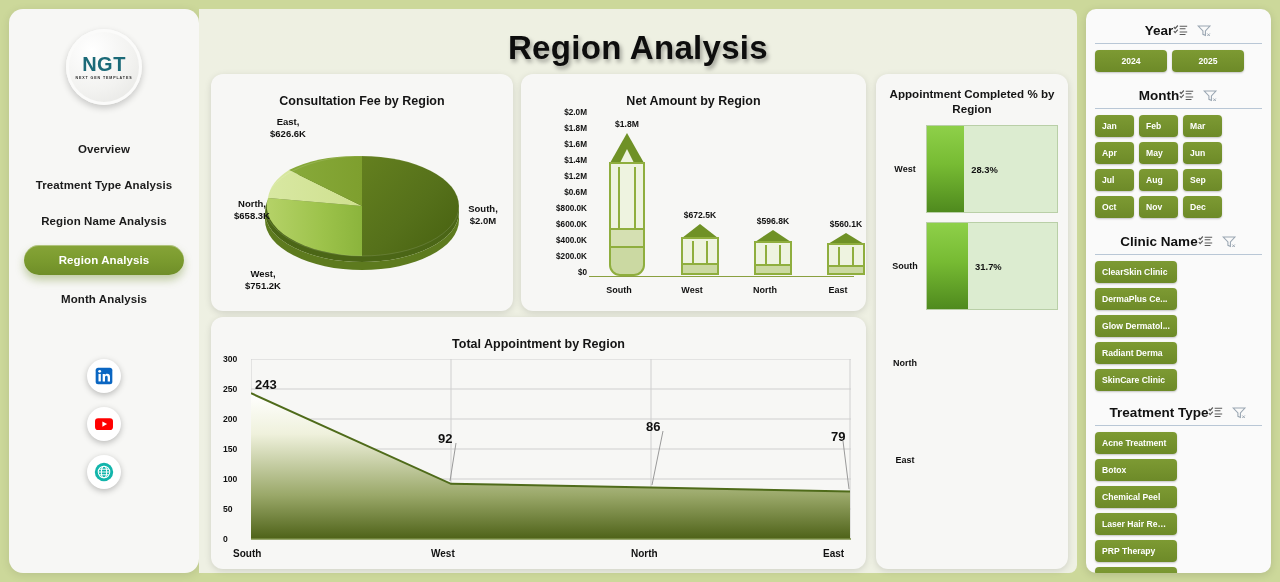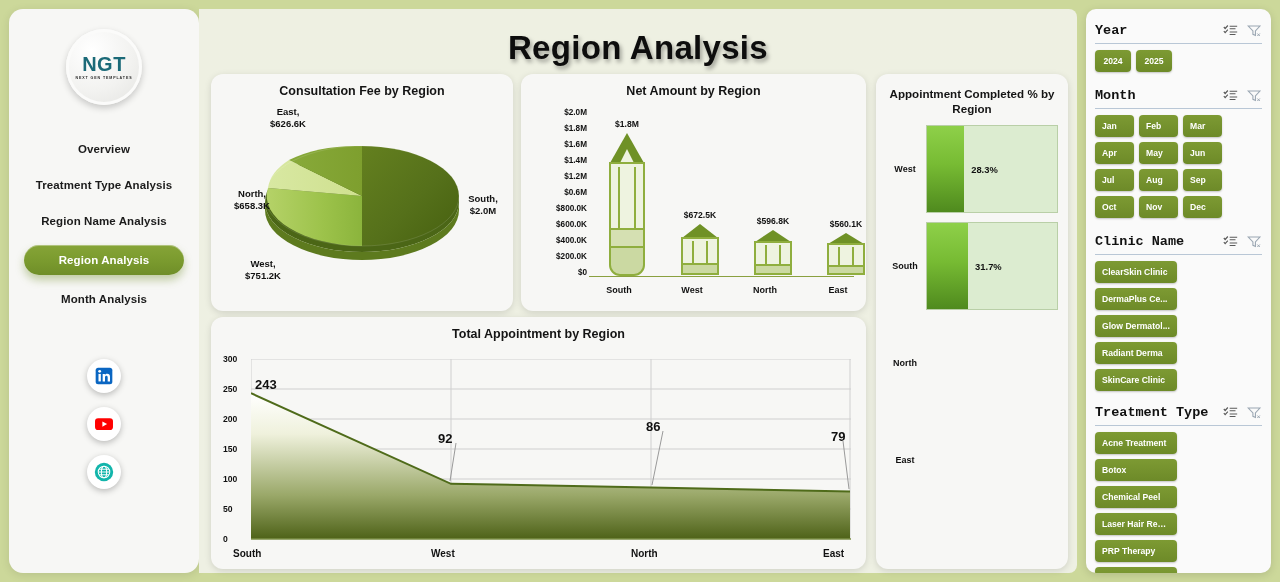--- a/index.html
+++ b/index.html
@@ -48,21 +48,21 @@
   }
   .page-title {
     text-align:center; font-size: 33px; font-weight: 800; color:#0d0d0d;
     letter-spacing:.3px; padding-top: 20px;
     text-shadow: 2px 3px 4px rgba(0,0,0,.35);
   }
   .card {
     position:absolute; background:#f7f7f5; border-radius: 12px;
     box-shadow: 0 2px 7px rgba(0,0,0,.13);
   }
-  .card-title { text-align:center; font-size: 12.5px; font-weight:800; color:#141414; padding-top:10px; }
+  .card-title { text-align:center; font-size: 12.5px; font-weight:800; color:#141414; padding-top:20px; }
 
   
   #pie-card { left: 12px; top: 65px; width: 302px; height: 237px; }
   .pie-stage { position:relative; width:100%; height:190px; }
   .pie-label { position:absolute; font-size:9.5px; font-weight:700; color:#111; text-align:center; line-height:12px; }
 
   
   #bar-card { left: 322px; top: 65px; width: 345px; height: 237px; }
   .bar-plot { position:absolute; left:10px; top:30px; right:8px; bottom:8px; }
   .yaxis { position:absolute; left:0; top:8px; width:58px; height:160px; }
@@ -89,33 +89,33 @@
   .kpi-fill { position:absolute; left:0; top:0; bottom:0;
     background: linear-gradient(180deg,#8ed049 0%,#77bb33 45%,#4f8a1e 100%); }
   .kpi-val { position:absolute; top:50%; transform:translateY(-50%); font-size:9.4px; font-weight:800; color:#111; }
 
   
   .filters {
     position:absolute; left:1086px; top:9px; width:185px; height:564px;
     background:#fafafa; border-radius:10px; box-shadow:0 2px 8px rgba(0,0,0,.13);
     padding: 8px 9px; overflow:hidden;
   }
-  .f-head { display:flex; align-items:center; justify-content:space-between; margin-top:6px;font-family:Liberation Mono, monospace; }
+  .f-head { display:flex; align-items:center; justify-content:center; margin-top:6px; }
   .f-title { font-size:13.5px; font-weight:800; color:#111; }
   .f-icons { display:flex; gap:9px; align-items:center; }
   .f-rule { height:1px; background:#b9c7d6; margin:5px 0 6px; }
   .chips { display:flex; flex-wrap:wrap; gap:5px; }
   .chip {
     background: linear-gradient(180deg,#7d9a33 0%,#6d8a28 100%);
     color:#fff; font-size:8.6px; font-weight:700;
     border-radius:4px; padding:6px 7px; line-height:10px;
     box-shadow:0 1px 2px rgba(0,0,0,.22);
     white-space:nowrap; overflow:hidden; text-overflow:ellipsis;
   }
-  .chips.year .chip { width:36px; text-align:center; }
+  .chips.year .chip { width:72px; text-align:center; }
   .chips.month .chip { width:39px; }
   .chips.c2 .chip { width:82px; }
 </style>
 </head>
 <body>
 
 <div class="page">
 
   <div class="sidebar">
     <div class="logo-wrap">

